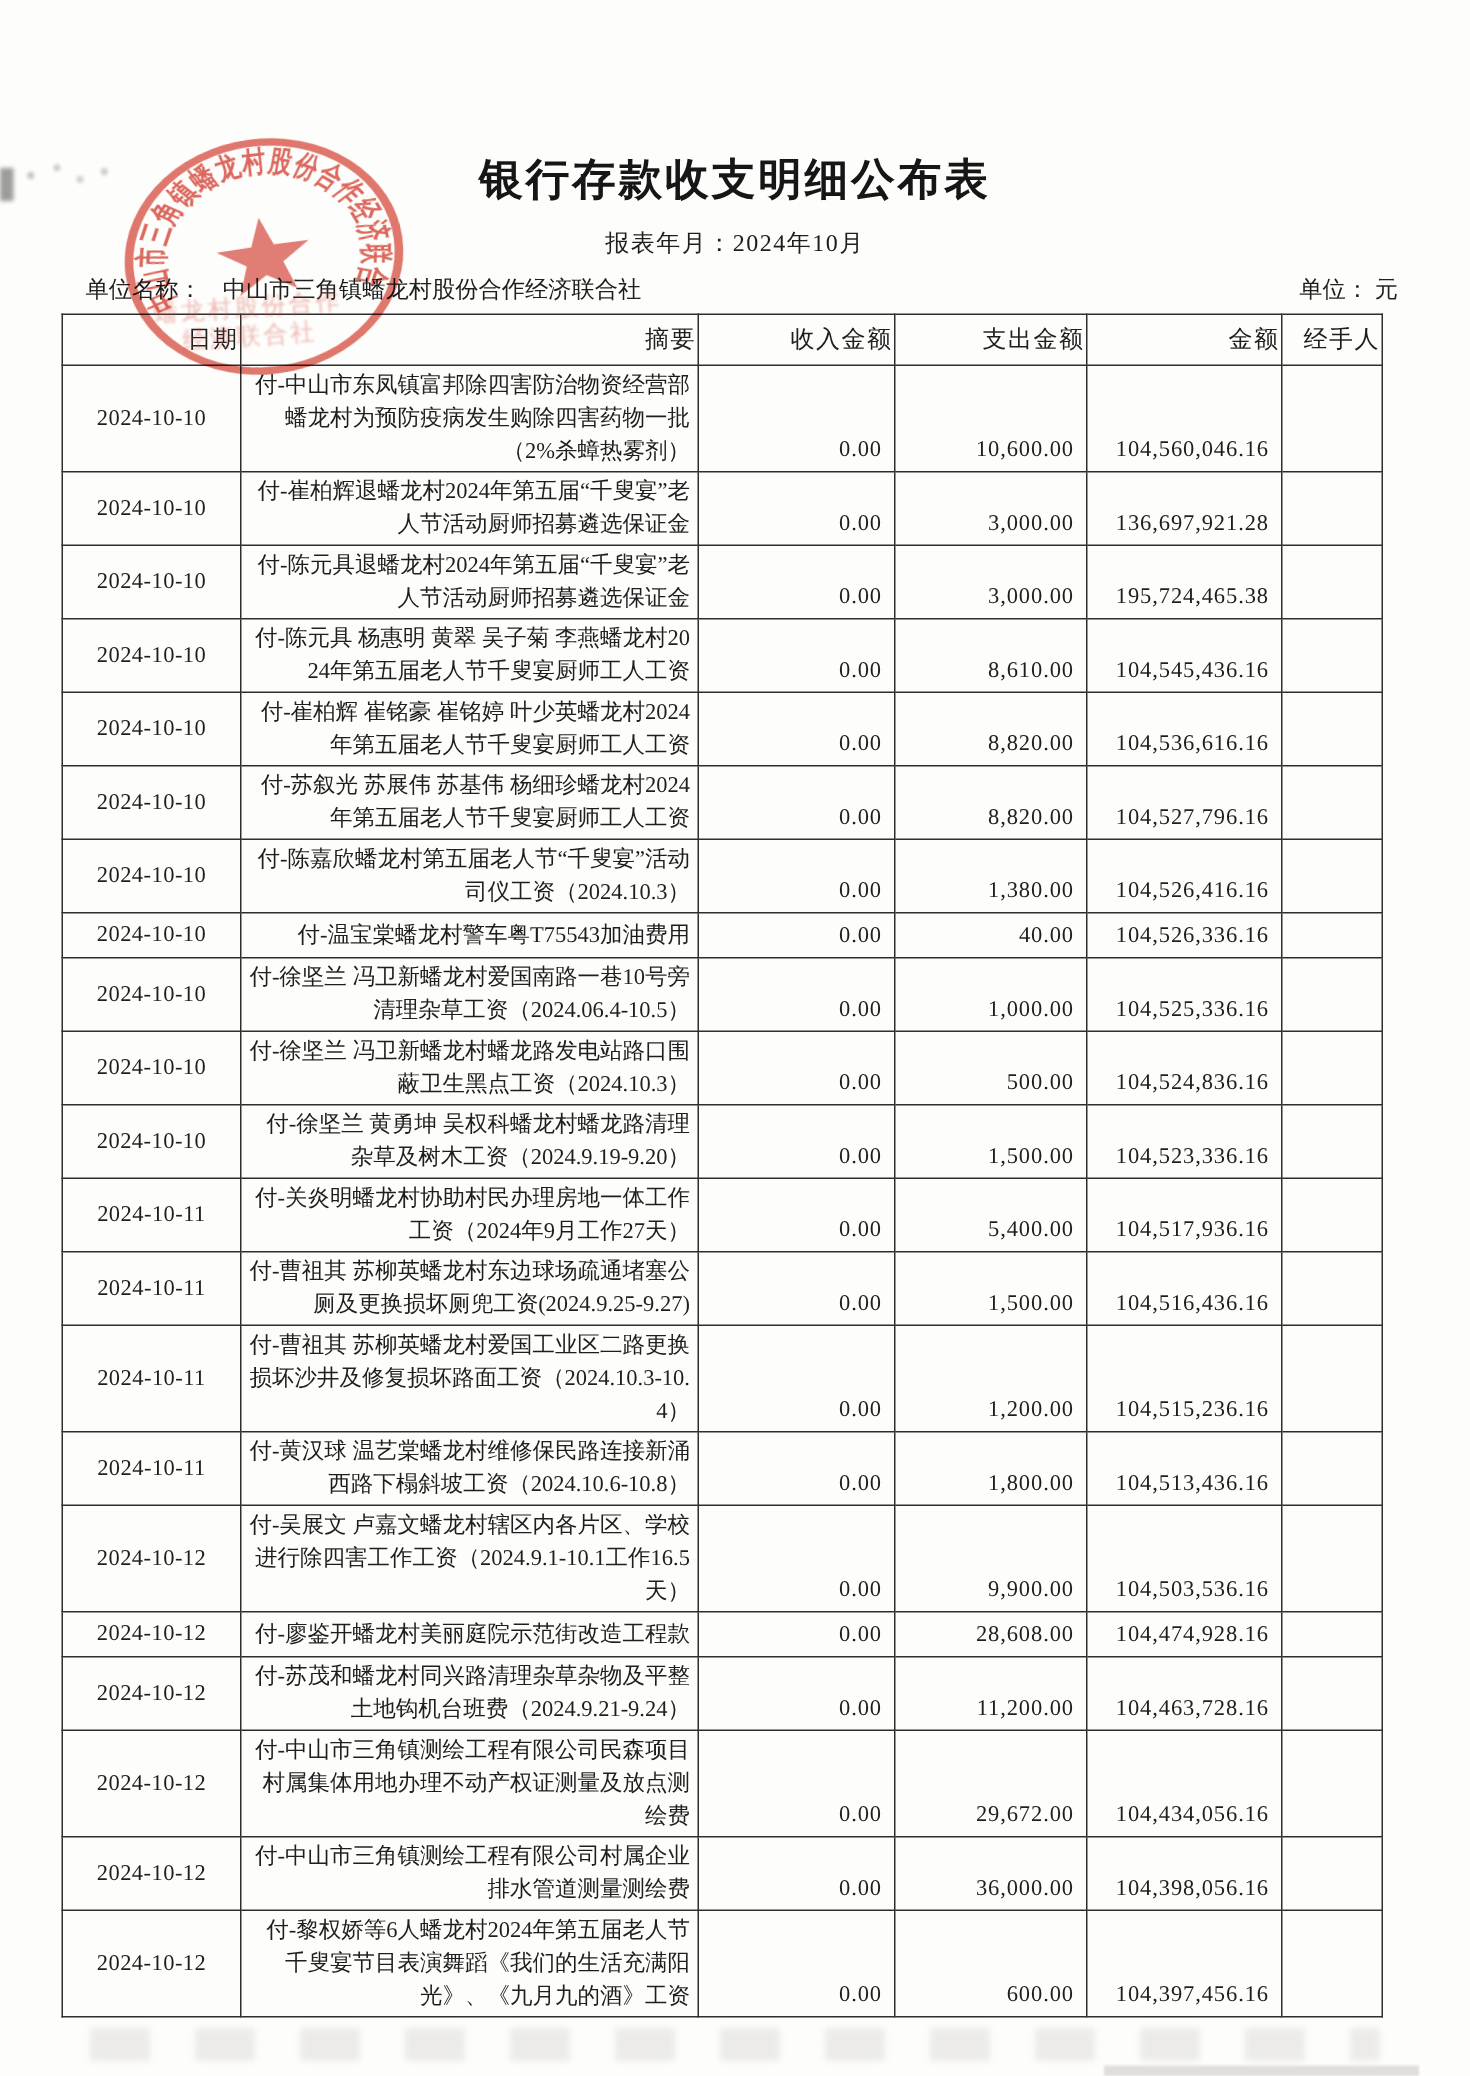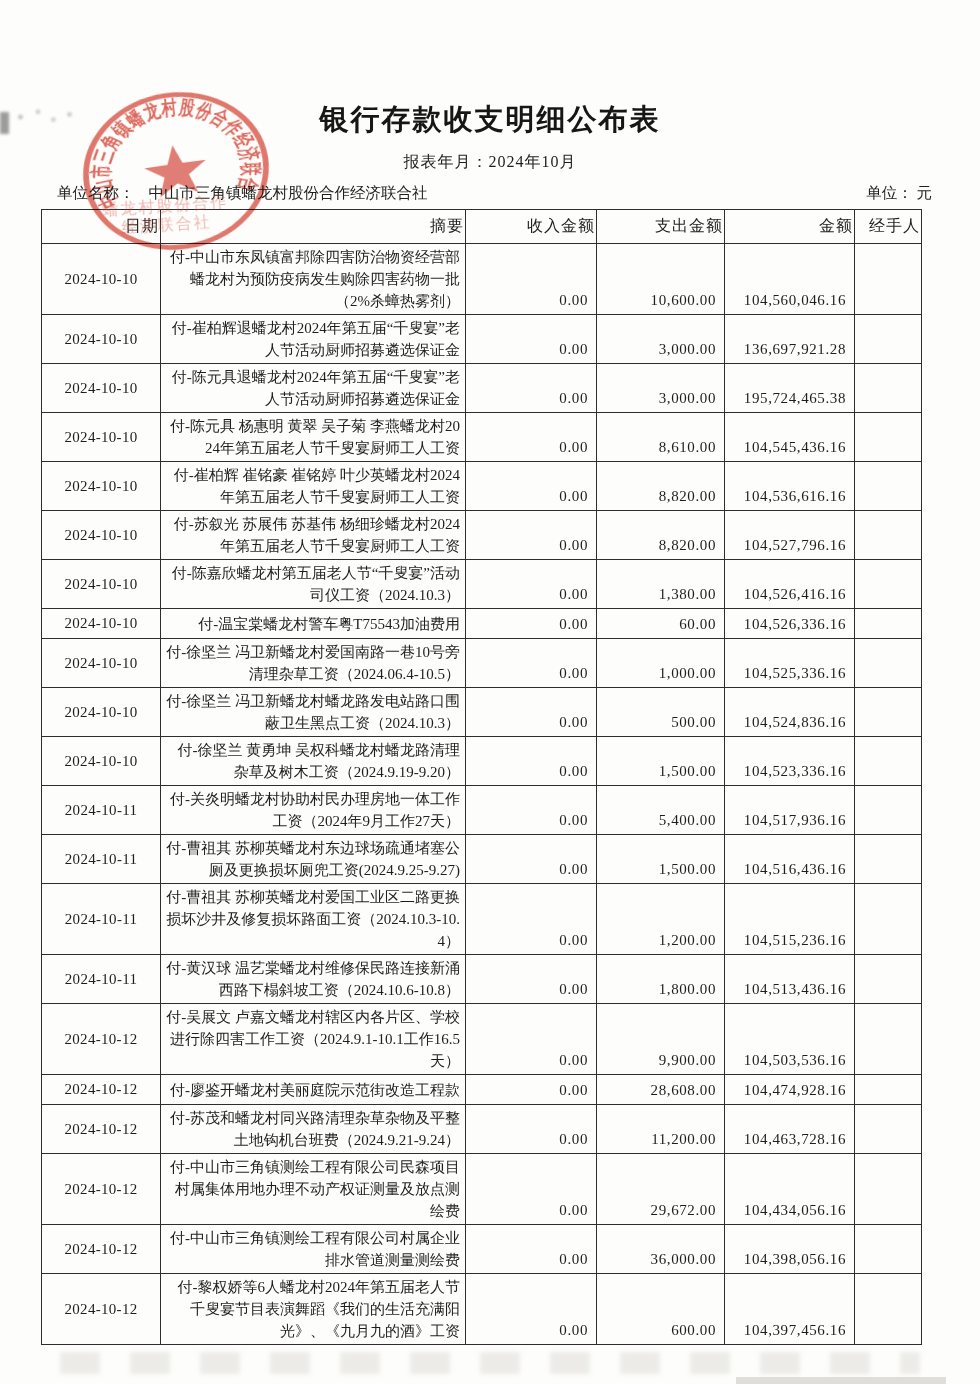--- a/index.html
+++ b/index.html
@@ -239,21 +239,21 @@
     <td class="c-sum">付-陈嘉欣蟠龙村第五届老人节“千叟宴”活动司仪工资（2024.10.3）</td>
     <td class="c-num">0.00</td>
     <td class="c-num">1,380.00</td>
     <td class="c-num">104,526,416.16</td>
     <td class="c-handler"></td>
   </tr>
         <tr>
     <td class="c-date">2024-10-10</td>
     <td class="c-sum">付-温宝棠蟠龙村警车粤T75543加油费用</td>
     <td class="c-num">0.00</td>
-    <td class="c-num">60.00</td>
+    <td class="c-num">40.00</td>
     <td class="c-num">104,526,336.16</td>
     <td class="c-handler"></td>
   </tr>
         <tr>
     <td class="c-date">2024-10-10</td>
     <td class="c-sum">付-徐坚兰 冯卫新蟠龙村爱国南路一巷10号旁清理杂草工资（2024.06.4-10.5）</td>
     <td class="c-num">0.00</td>
     <td class="c-num">1,000.00</td>
     <td class="c-num">104,525,336.16</td>
     <td class="c-handler"></td>

